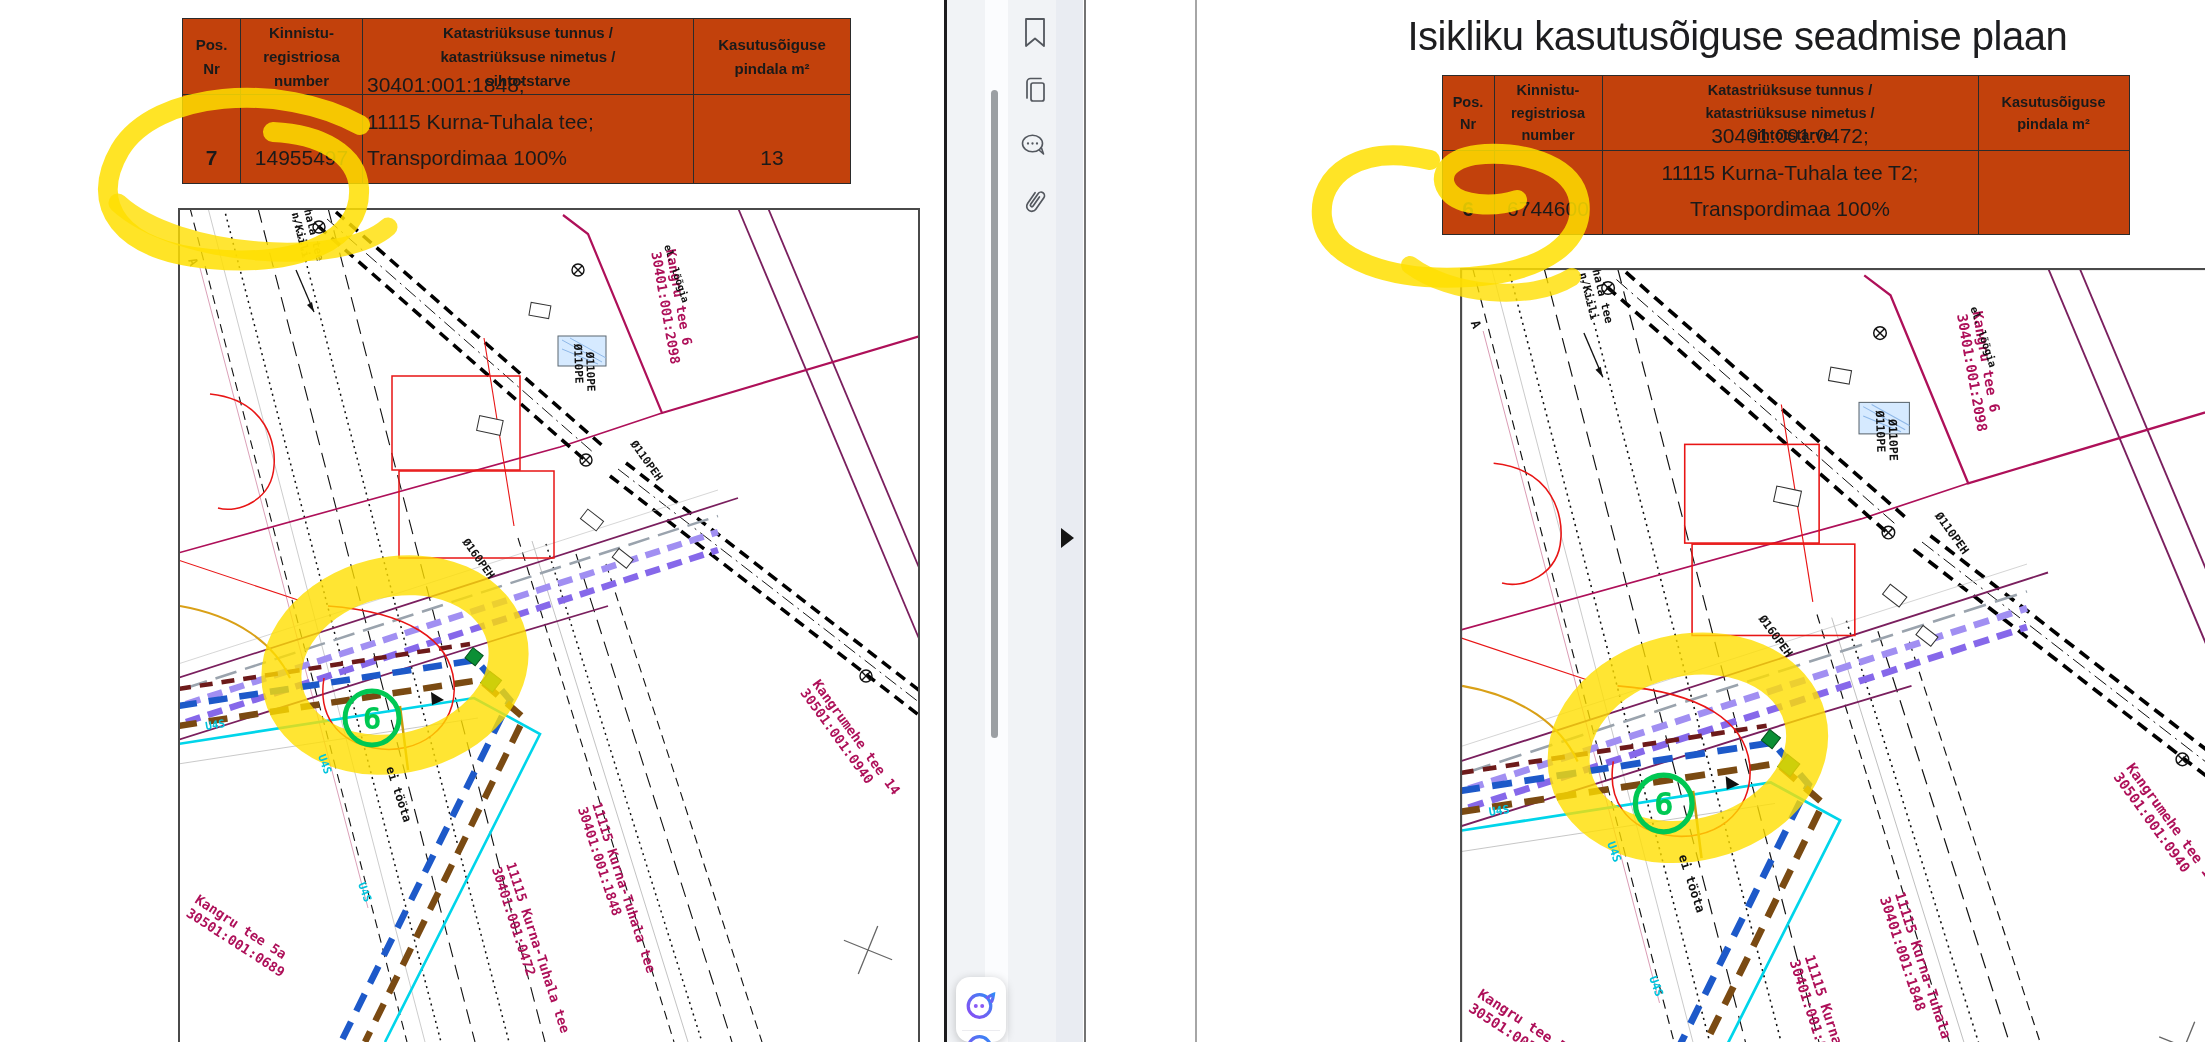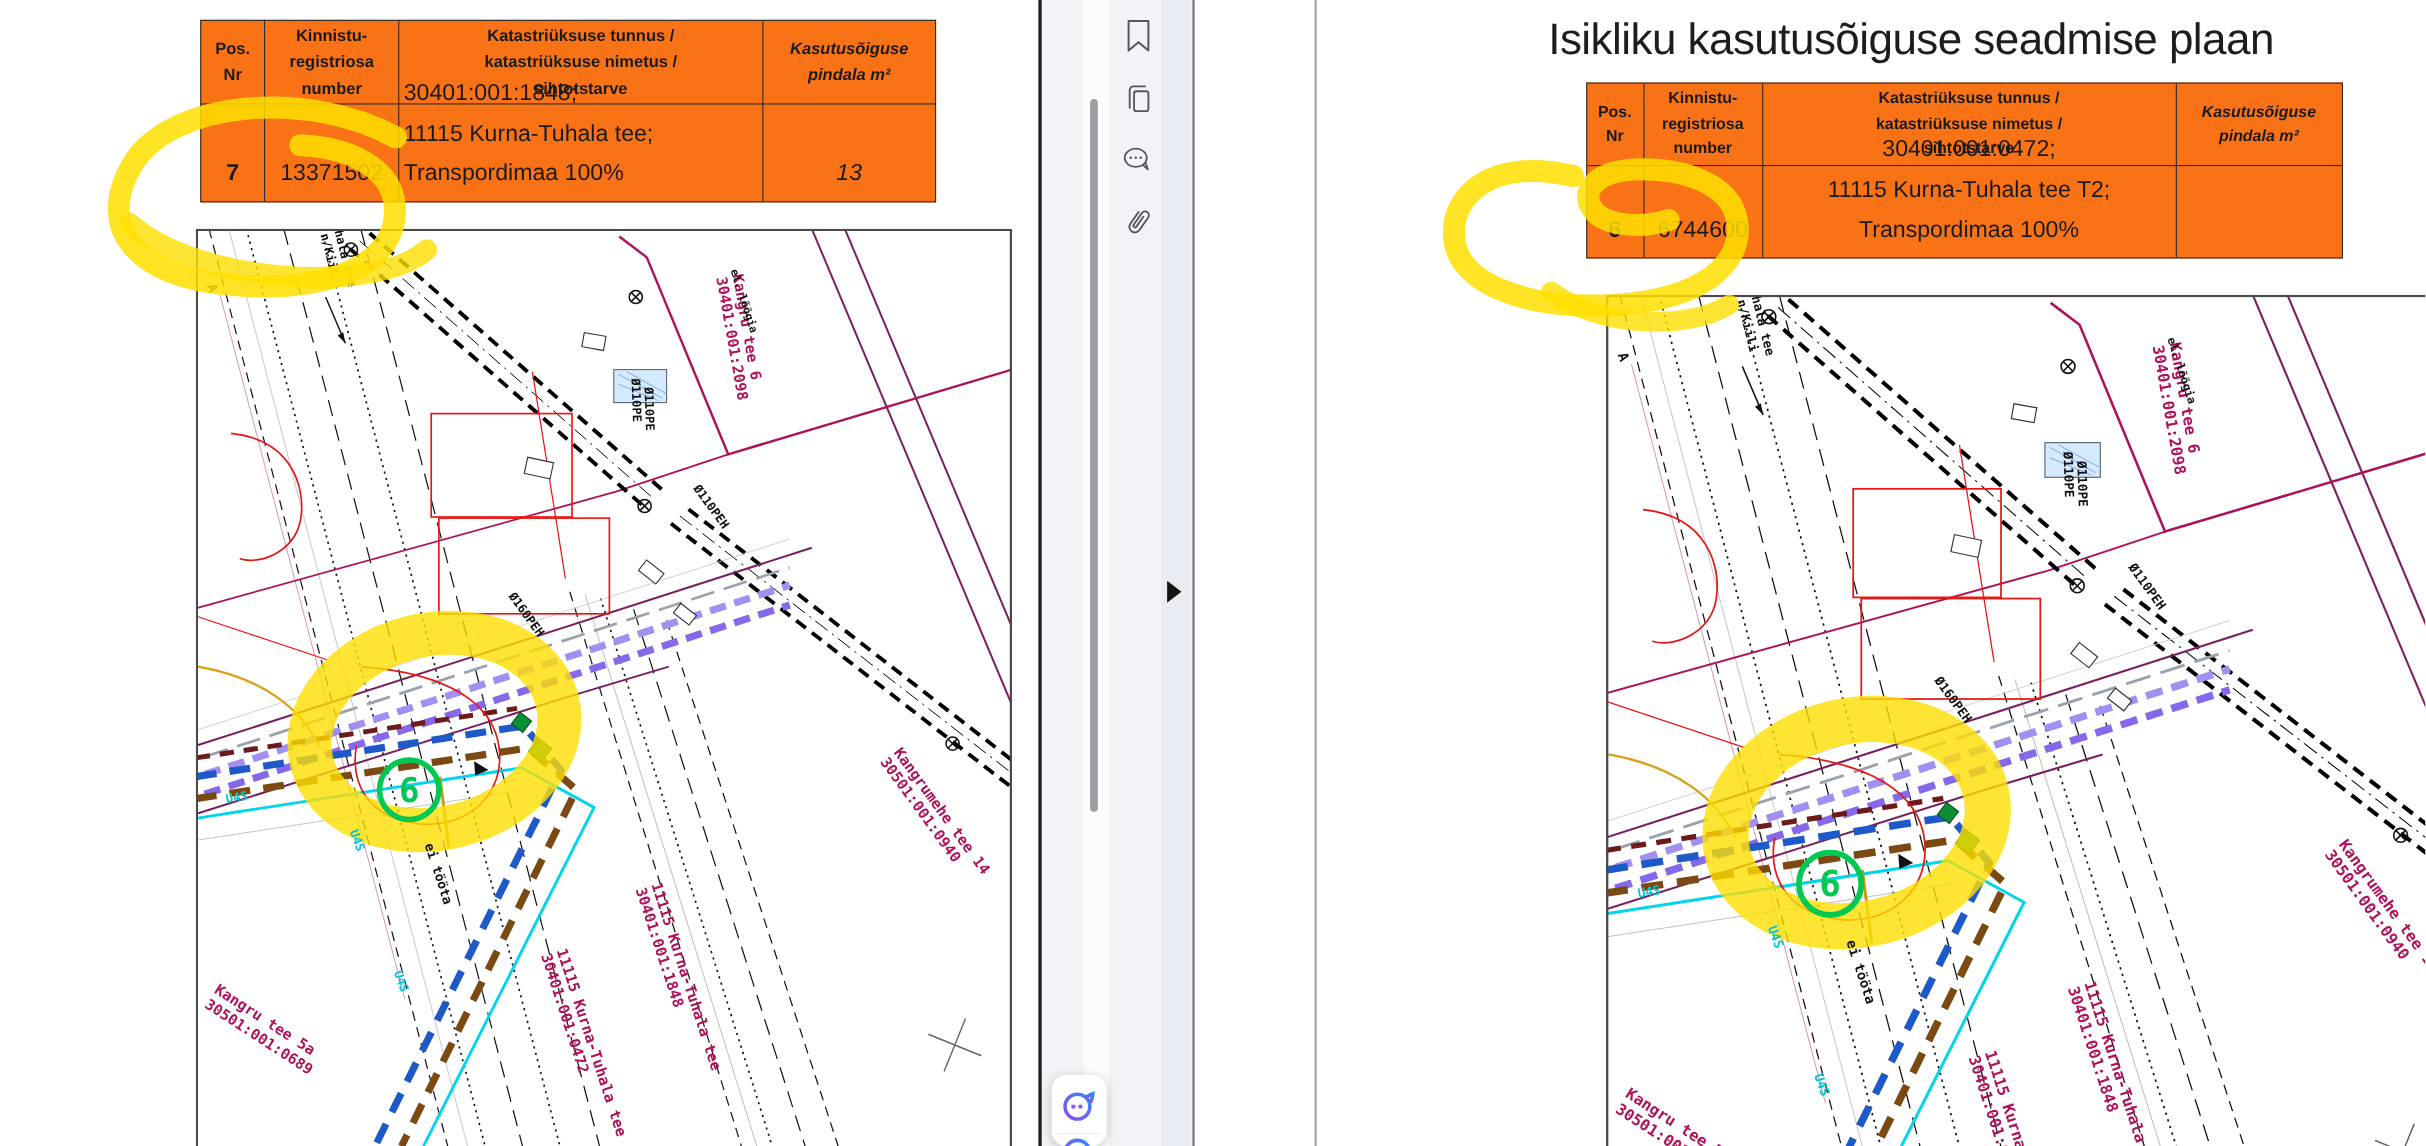--- a/index.html
+++ b/index.html
@@ -1,23 +1,23 @@
 <!DOCTYPE html>
 <html><head>
 <meta charset="utf-8">
 <style>
   html,body{margin:0;padding:0;}
   body{width:2205px;height:1042px;position:relative;background:#ffffff;overflow:hidden;
        font-family:"Liberation Sans",sans-serif;color:#1a1a1a;}
   .abs{position:absolute;}
   
-  .pdftable{position:absolute;display:grid;border:1.8px solid #2b2b2b;background:#f97316;}
+  .pdftable{position:absolute;display:grid;border:1.8px solid #2b2b2b;background:#c2410c;}
   .pdftable .cell{border-right:1.2px solid #2b2b2b;border-bottom:1.2px solid #2b2b2b;
       display:flex;white-space:pre-line;box-sizing:border-box;}
-  .pdftable .cell.c4{border-right:none;font-style:italic;}
+  .pdftable .cell.c4{border-right:none;}
   .pdftable .cell.r2{border-bottom:none;}
   .pdftable .head{align-items:center;justify-content:center;text-align:center;
       font-weight:bold;font-size:15px;line-height:1.6;}
   .pdftable .data{align-items:flex-end;justify-content:center;font-size:21px;
       padding-bottom:6px;line-height:1.75;}
   .pdftable .data.left{justify-content:flex-start;text-align:left;padding-left:4px;}
   .pdftable .data.center{text-align:center;}
   
   .doc-title{position:absolute;left:1408px;top:14px;font-size:40px;letter-spacing:-.5px;color:#1d1d1f;}
   
@@ -41,21 +41,21 @@
 Nr</div>
     <div class="cell head">Kinnistu-
 registriosa
 number</div>
     <div class="cell head">Katastriüksuse tunnus /
 katastriüksuse nimetus /
 sihtotstarve</div>
     <div class="cell head c4">Kasutusõiguse
 pindala m²</div>
     <div class="cell data r2" style="font-weight:bold;">7</div>
-    <div class="cell data r2">13371502</div>
+    <div class="cell data r2">14955497</div>
     <div class="cell data r2 left">30401:001:1848;
 11115 Kurna-Tuhala tee;
 Transpordimaa 100%</div>
     <div class="cell data r2 c4 center">13</div>
   </div>
 
   <svg class="abs" style="left:60px;top:55px;z-index:5;" width="345" height="235" viewBox="0 0 345 235">
     <path d="M300,70 C 220,26 95,36 60,95 C 28,150 60,196 150,204 C 240,212 302,185 299,133 C 297,99 260,79 213,77" fill="none" stroke="#ffdf00" stroke-width="20" stroke-linecap="round" opacity="0.85"></path>
     <path d="M58,148 C 118,203 282,213 328,172" fill="none" stroke="#ffdf00" stroke-width="19" stroke-linecap="round" opacity="0.8"></path>
   </svg>

